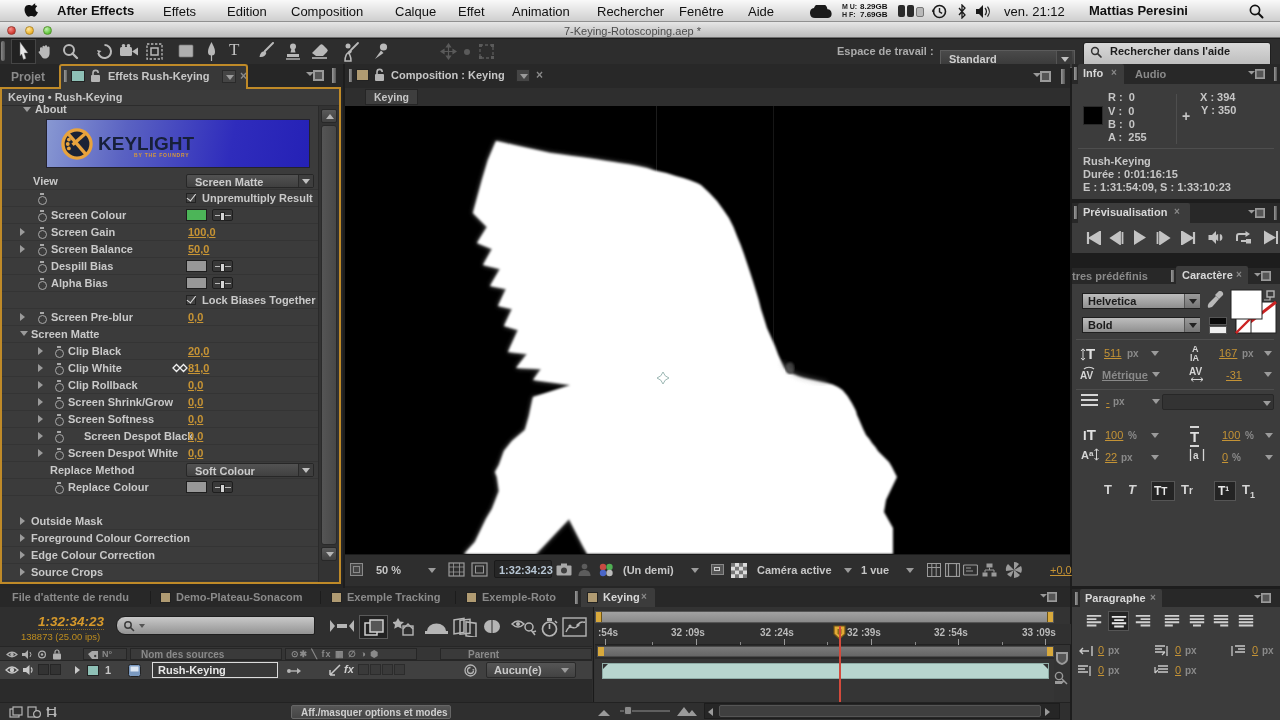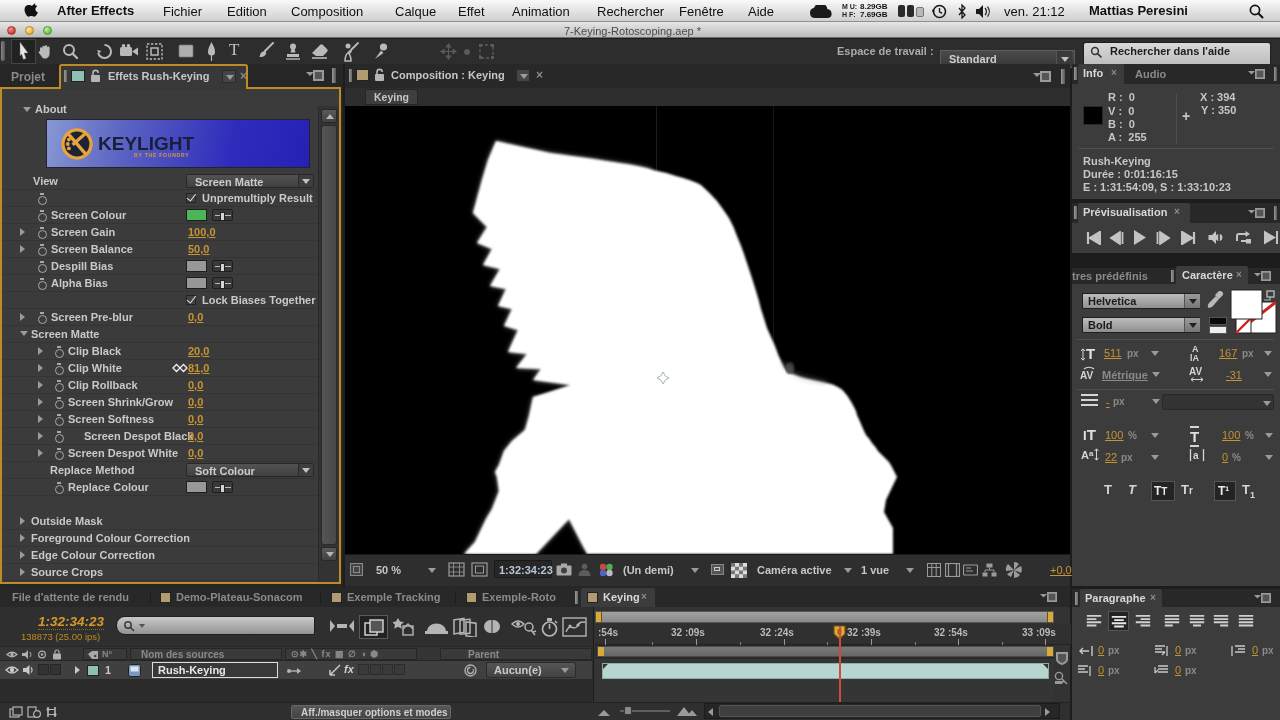--- a/index.html
+++ b/index.html
@@ -39,21 +39,21 @@
 </head>
 <body>
 <div id="stage">
 
   <div class="abs" id="menubar" style="left:0;top:0;width:1280px;height:22px;
      background:linear-gradient(#f9f9f9,#cfcfcf);border-bottom:1px solid #909090;">
     <svg class="abs" style="left:24px;top:3px" width="15" height="17" viewBox="0 0 15 17">
       <path fill="#111" d="M10.7 0.6c0.1 1-0.3 1.9-0.9 2.6-0.7 0.8-1.7 1.3-2.6 1.2-0.1-0.9 0.4-1.9 1-2.5C8.8 1.1 9.9 0.6 10.7 0.6z M13.9 12.1c-0.5 1.1-0.7 1.6-1.3 2.5-0.9 1.3-2.1 3-3.6 3-1.3 0-1.7-0.9-3.4-0.9-1.7 0-2.1 0.9-3.4 0.9-1.5 0-2.6-1.5-3.5-2.8C-3.6 11.2-3.8 6.6-1.8 4.2c1.4-1.7 3.5-1.7 4.6-1.7 1.3 0 2.1 0.9 3.2 0.9 1 0 1.7-0.9 3.2-0.9 1 0 2.6 0.1 3.9 1.6-3.4 1.9-2.9 6.4 0.8 7.9z" transform="translate(3,0) scale(0.78)"></path>
     </svg>
     <div class="abs" style="left:57px;top:3px;font-size:13px;font-weight:bold;color:#101010;">After Effects</div>
-    <div class="abs" style="left:163px;top:4px;font-size:13px;color:#101010;">Fichier</div>
+    <div class="abs" style="left:163px;top:4px;font-size:13px;color:#101010;">Effets</div>
     <div class="abs" style="left:227px;top:4px;font-size:13px;color:#101010;">Edition</div>
     <div class="abs" style="left:291px;top:4px;font-size:13px;color:#101010;">Composition</div>
     <div class="abs" style="left:395px;top:4px;font-size:13px;color:#101010;">Calque</div>
     <div class="abs" style="left:458px;top:4px;font-size:13px;color:#101010;">Effet</div>
     <div class="abs" style="left:512px;top:4px;font-size:13px;color:#101010;">Animation</div>
     <div class="abs" style="left:597px;top:4px;font-size:13px;color:#101010;">Rechercher</div>
     <div class="abs" style="left:679px;top:4px;font-size:13px;color:#101010;">Fenêtre</div>
     <div class="abs" style="left:748px;top:4px;font-size:13px;color:#101010;">Aide</div>
 
     <svg class="abs" style="left:808px;top:5px" width="26" height="14" viewBox="0 0 26 14">
@@ -201,20 +201,23 @@
 
     <svg class="abs" style="left:306px;top:6px" width="18" height="12" viewBox="0 0 18 12">
       <path d="M0 2 l4 4 4-4z" fill="#9a9a9a"></path>
       <rect x="7" y="0" width="11" height="11" fill="#9a9a9a"></rect>
       <rect x="9" y="2" width="7" height="7" fill="#555"></rect>
     </svg>
     <div class="abs" style="left:332px;top:4px;width:4px;height:15px;background:linear-gradient(90deg,#999,#555);"></div>
     <div class="abs" style="left:61px;top:21px;width:185px;height:5px;background:#383838;z-index:5;"></div>
 
     <div class="abs" style="left:0px;top:23px;width:341px;height:497px;background:#3b3b3b;border:2px solid #bf8a28;overflow:hidden;">
+      <div class="abs" style="left:0;top:0;width:337px;height:17px;background:#3b3b3b;border-bottom:1px solid #2c2c2c;">
+        <div class="abs txt" style="left:6px;top:2px;">Keying • Rush-Keying</div>
+      </div>
       <div class="abs" id="fxrows" style="left:0;top:17px;width:316px;height:478px;">
         <div class="tri-d abs" style="left:21px;top:1px;"></div>
         <div class="flab" style="left:33px;top:-3px;">About</div>
 
         <div class="abs" style="left:44px;top:13px;width:264px;height:49px;background:linear-gradient(100deg,#8898d2 0%,#5a62c2 30%,#2f2cbc 70%,#2521b6 100%);border:1px solid #23222e;">
           <svg class="abs" style="left:13px;top:7px" width="34" height="34" viewBox="0 0 46 46">
             <circle cx="23" cy="23" r="19" fill="#1b2336" stroke="#e8a33d" stroke-width="4.5"></circle>
             <path d="M10 8 L36 38" stroke="#e8a33d" stroke-width="4.5"></path>
             <path d="M34 9 L17 24" stroke="#e8a33d" stroke-width="4.5"></path>
             <circle cx="12" cy="17" r="2.6" fill="#e8a33d"></circle>

